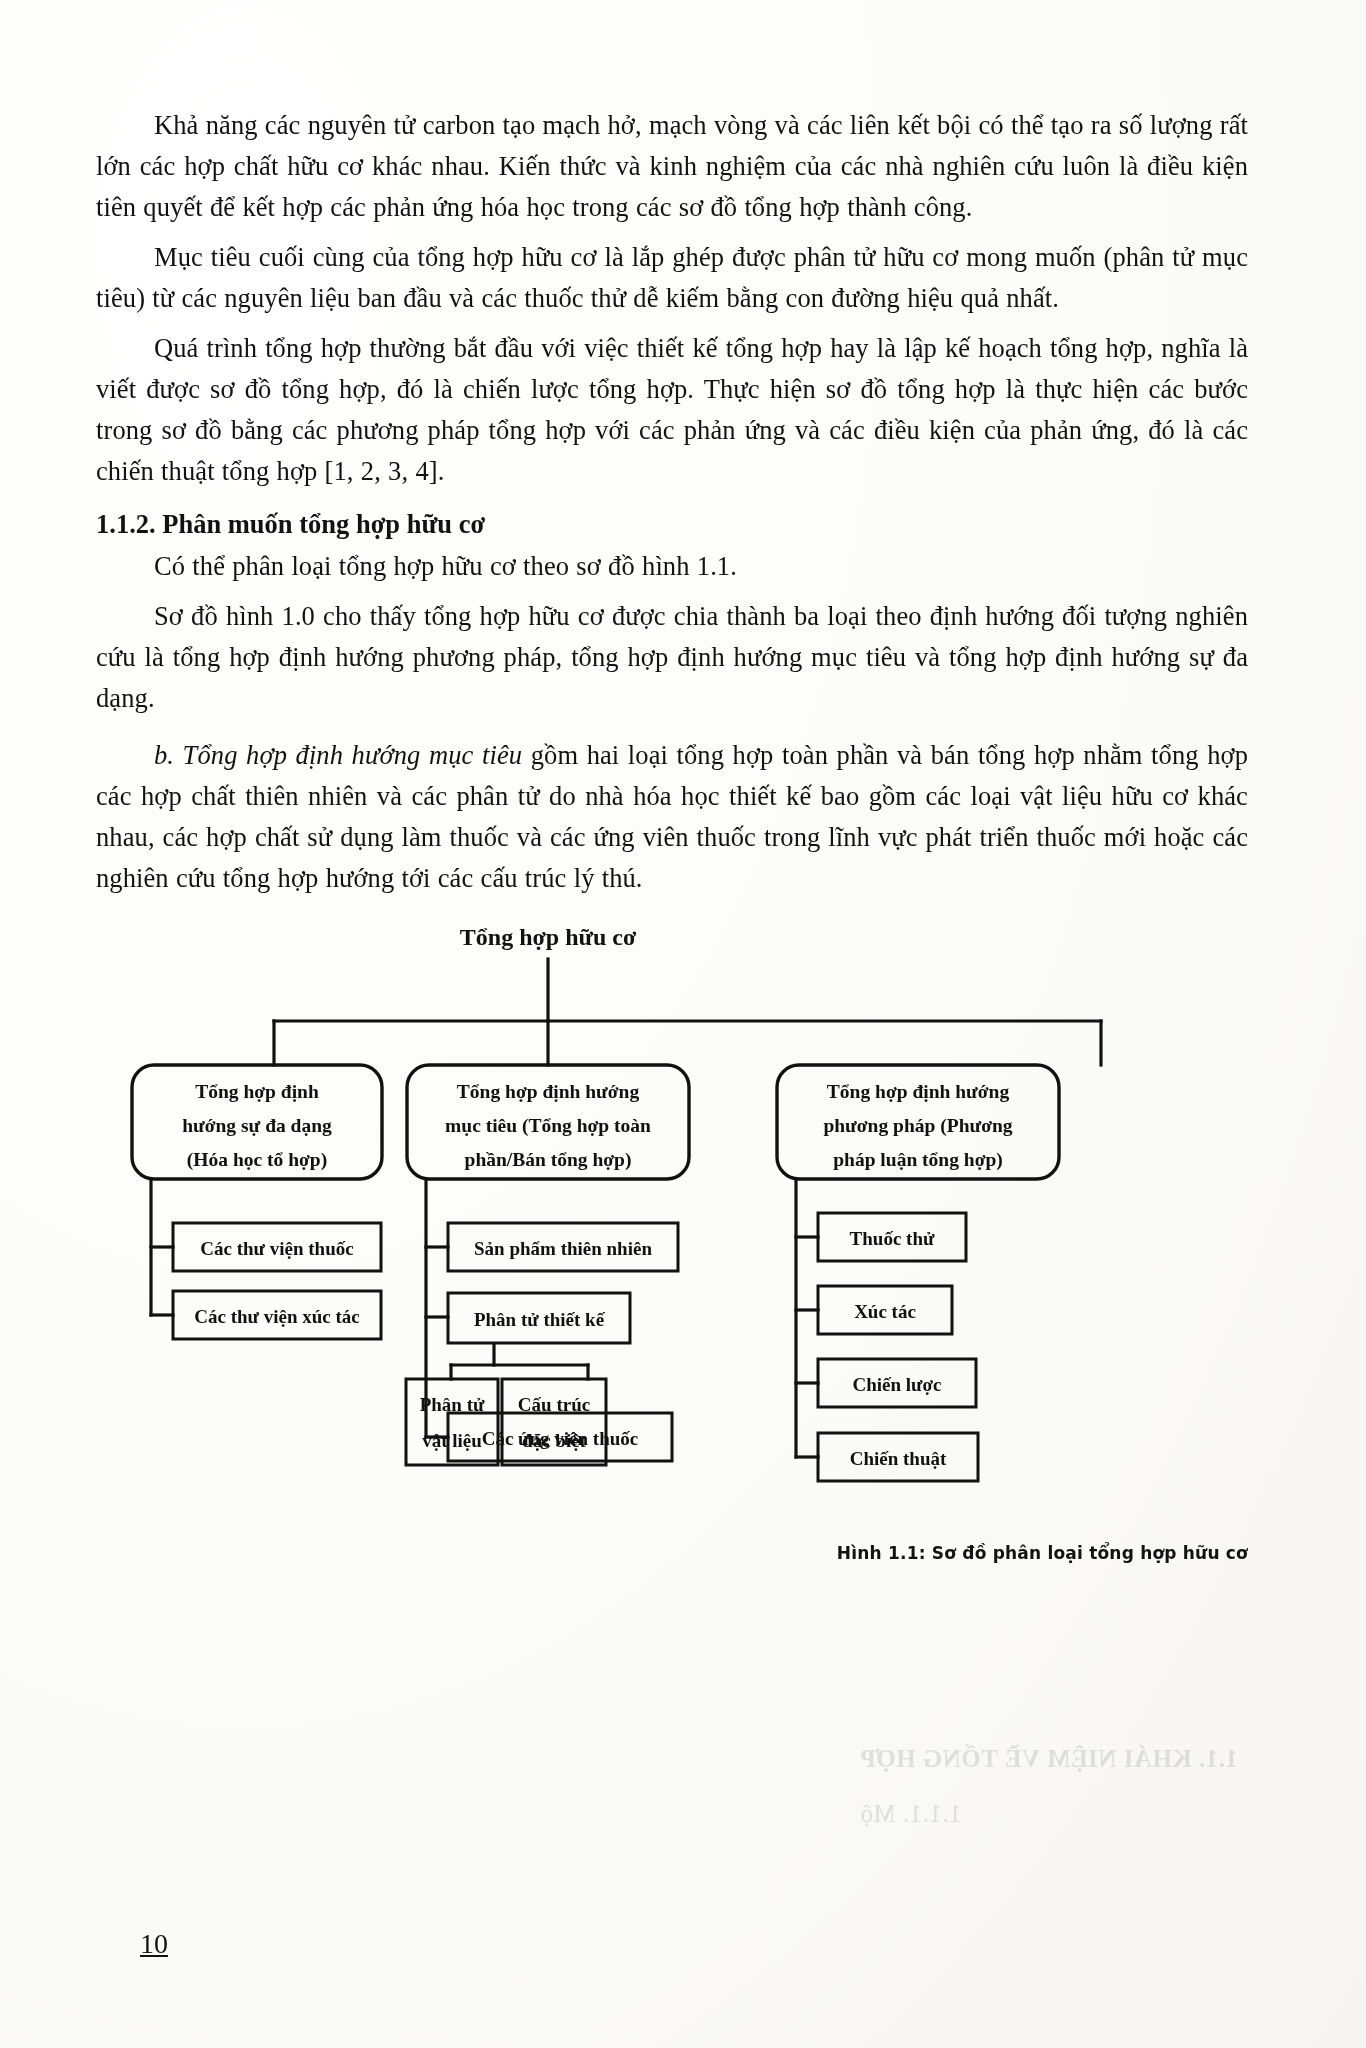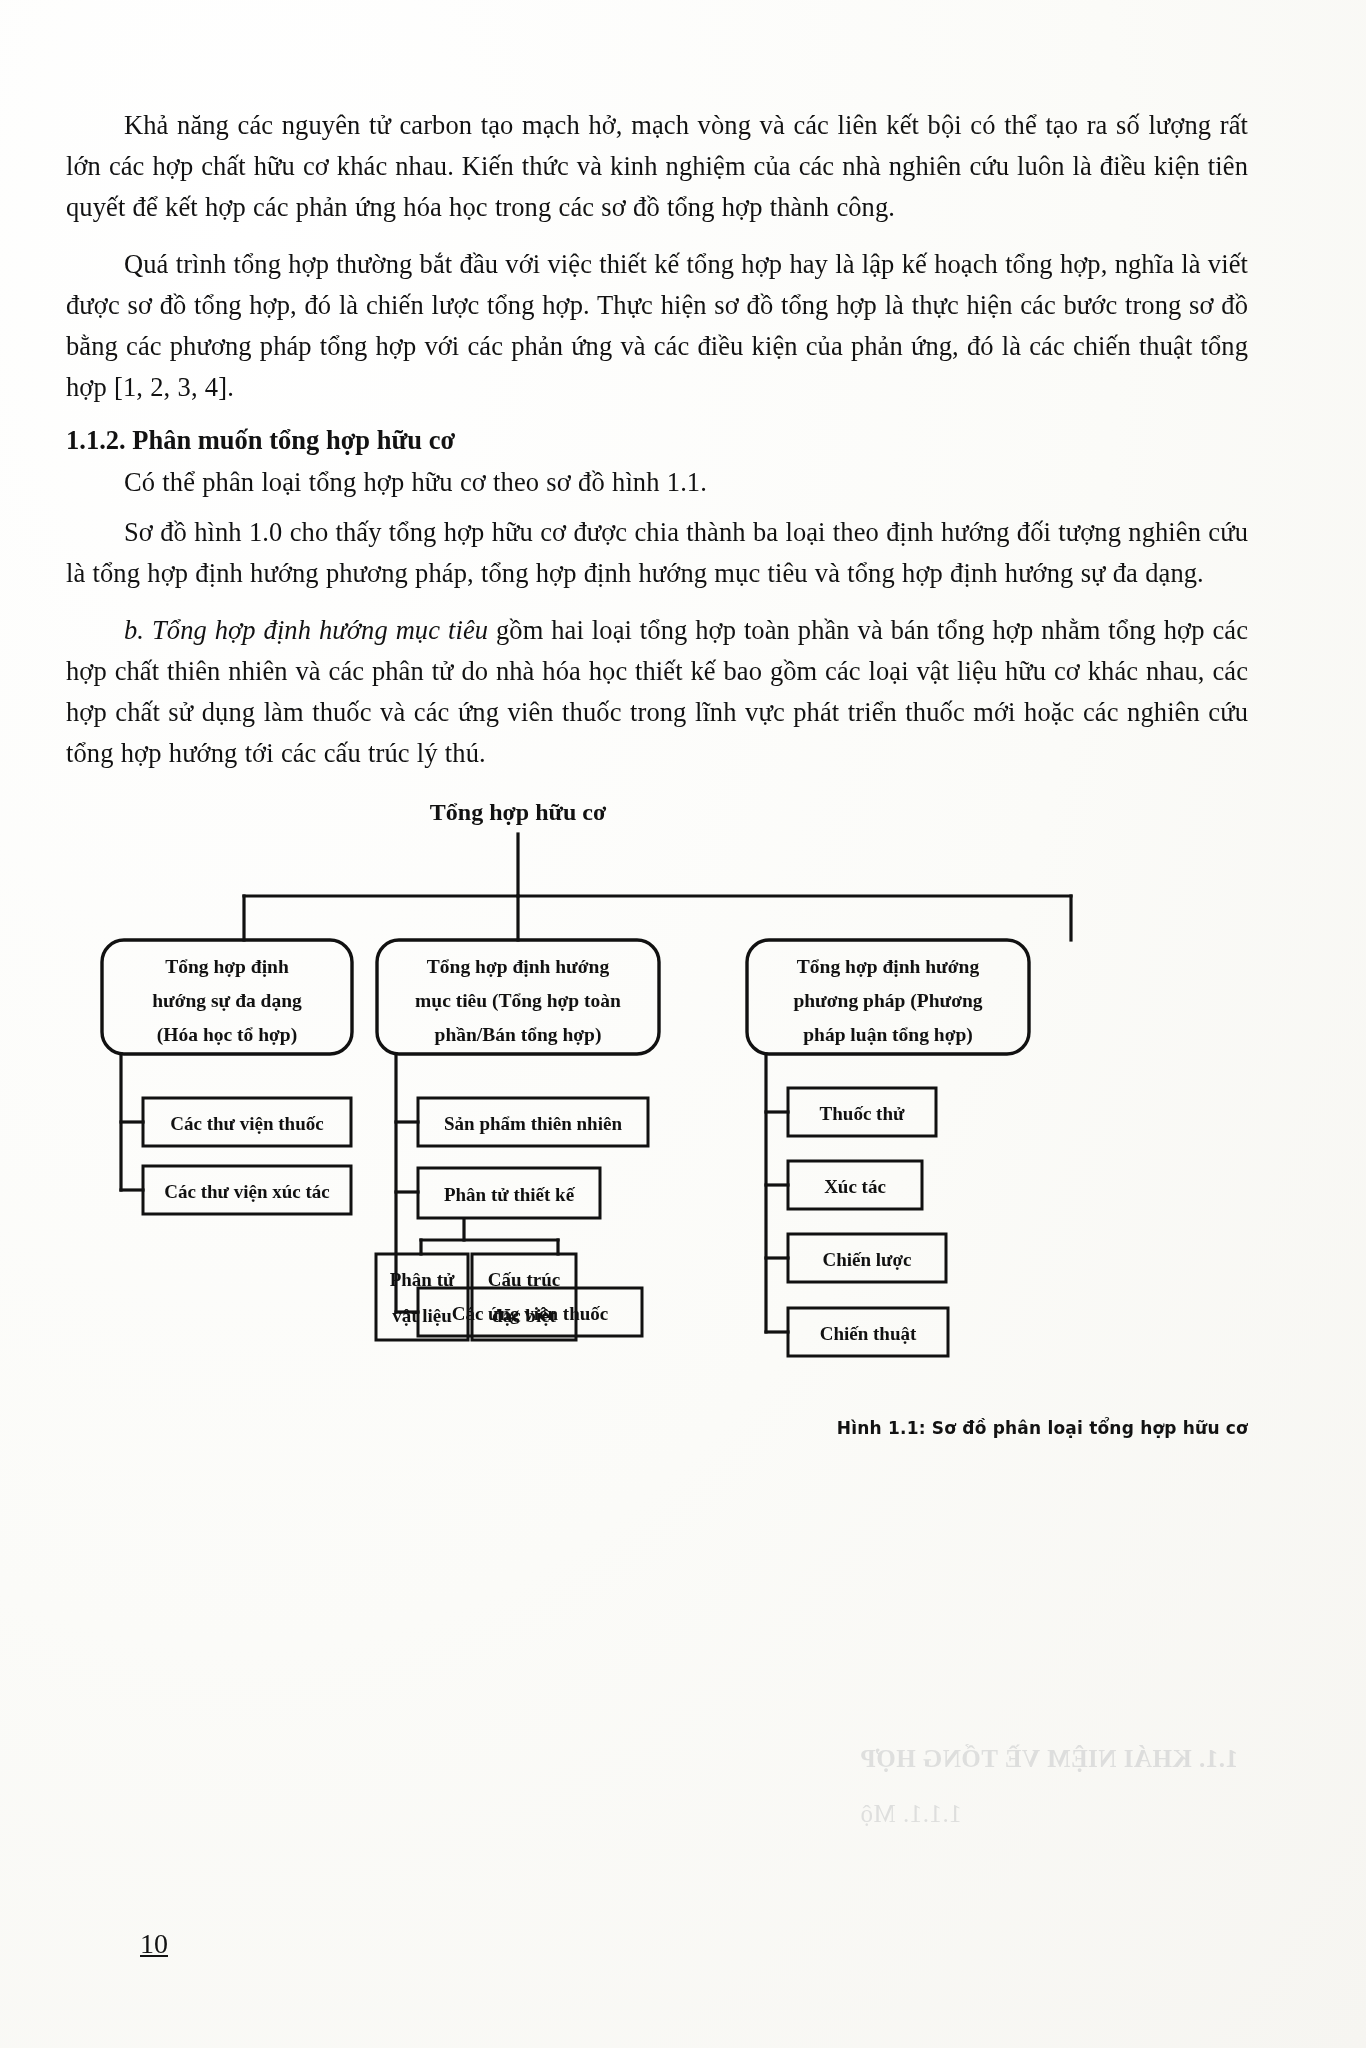--- a/index.html
+++ b/index.html
@@ -23,21 +23,21 @@
   #page::before {
     content: "";
     position: absolute;
     inset: 0;
     background:
       radial-gradient(ellipse at 18% 12%, #ffffff 0%, #fbfbf8 55%, #f6f5f1 100%);
     pointer-events: none;
   }
   .content {
     position: relative;
-    padding: 105px 118px 0 66px;
+    padding: 105px 118px 0 96px;
     box-sizing: border-box;
   }
 
   
   p.para {
     margin: 0 0 2px 0;
     font-size: 26.5px;
     line-height: 41px;
     text-align: justify;
     text-indent: 58px;
@@ -111,20 +111,21 @@
 </style>
 </head>
 <body>
 
 <div id="page">
 
   <div class="content">
 
     <p class="para">Khả năng các nguyên tử carbon tạo mạch hở, mạch vòng và các liên kết bội có thể tạo ra số lượng rất lớn các hợp chất hữu cơ khác nhau. Kiến thức và kinh nghiệm của các nhà nghiên cứu luôn là điều kiện tiên quyết để kết hợp các phản ứng hóa học trong các sơ đồ tổng hợp thành công.</p>
     <div class="blockgap"></div>
+    <p class="para">Mục tiêu cuối cùng của tổng hợp hữu cơ là lắp ghép được phân tử hữu cơ mong muốn (phân tử mục tiêu) từ các nguyên liệu ban đầu và các thuốc thử dễ kiếm bằng con đường hiệu quả nhất.</p>
     <div class="blockgap"></div>
     <p class="para">Quá trình tổng hợp thường bắt đầu với việc thiết kế tổng hợp hay là lập kế hoạch tổng hợp, nghĩa là viết được sơ đồ tổng hợp, đó là chiến lược tổng hợp. Thực hiện sơ đồ tổng hợp là thực hiện các bước trong sơ đồ bằng các phương pháp tổng hợp với các phản ứng và các điều kiện của phản ứng, đó là các chiến thuật tổng hợp [1, 2, 3, 4].</p>
 
     <h3 class="heading">1.1.2. Phân muốn tổng hợp hữu cơ</h3>
 
     <p class="para">Có thể phân loại tổng hợp hữu cơ theo sơ đồ hình 1.1.</p>
     <div class="blockgap"></div>
     <p class="para">Sơ đồ hình 1.0 cho thấy tổng hợp hữu cơ được chia thành ba loại theo định hướng đối tượng nghiên cứu là tổng hợp định hướng phương pháp, tổng hợp định hướng mục tiêu và tổng hợp định hướng sự đa dạng.</p>
     <div class="blockgap"></div>
 

